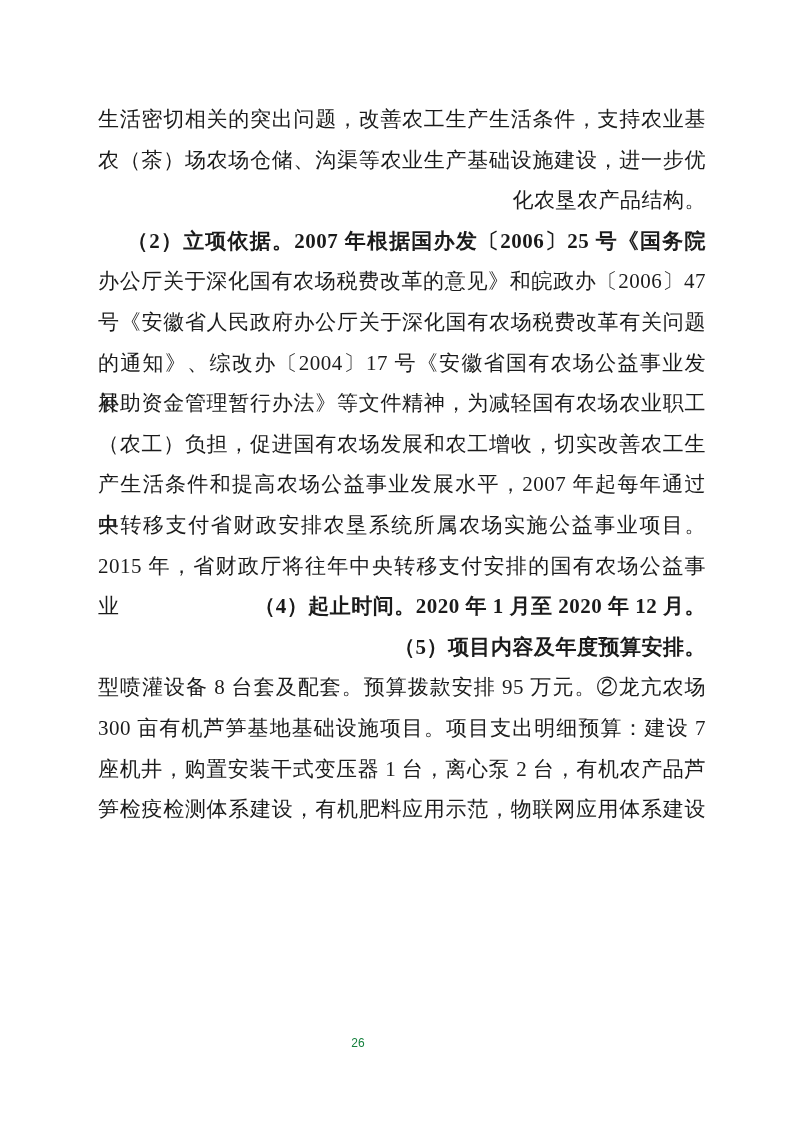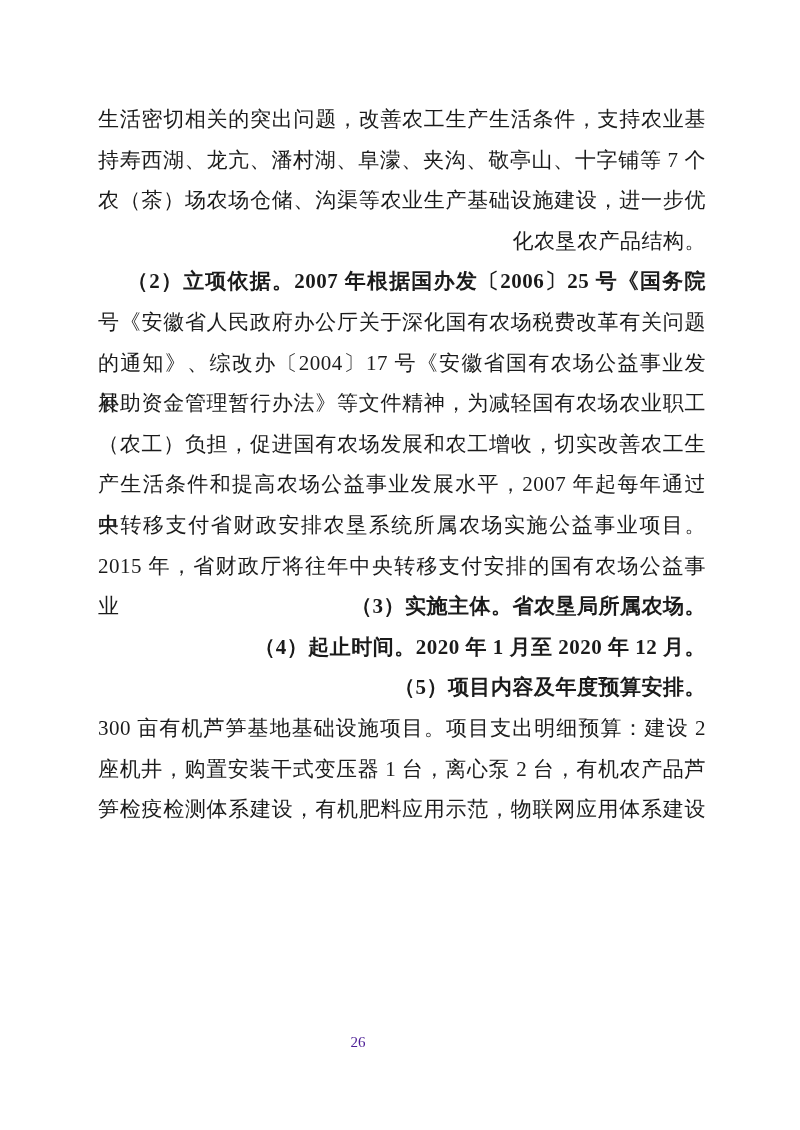--- a/index.html
+++ b/index.html
@@ -43,57 +43,55 @@
     font-weight: bold;
   }
   .page-footer {
     position: absolute;
     left: 0;
     top: 1033px;
     width: 100%;
     text-align: center;
   }
   .page-number {
-    font-size: 15px;
-    color: #4c1d95;
-    font-family: Liberation Serif, serif;
+    font-size: 12px;
+    color: #15803d;
+    font-family: Liberation Sans, sans-serif;
   }
 </style>
 </head>
 <body>
 
 <div class="page">
   <main class="text-block" id="textBlock">
       <div class="paragraph">
         <div class="line just">生活密切相关的突出问题，改善农工生产生活条件，支持农业基</div>
-        <div class="line just">持寿西湖、龙亢、潘村湖、阜濛、夹沟、敬亭山、十字铺等 7 个</div>
         <div class="line just">农（茶）场农场仓储、沟渠等农业生产基础设施建设，进一步优</div>
         <div class="line">化农垦农产品结构。</div>
       </div>
       <div class="paragraph">
         <div class="line just ind">（2）立项依据。2007 年根据国办发〔2006〕25 号《国务院</div>
+        <div class="line just">办公厅关于深化国有农场税费改革的意见》和皖政办〔2006〕47</div>
         <div class="line just">号《安徽省人民政府办公厅关于深化国有农场税费改革有关问题</div>
         <div class="line just">的通知》、综改办〔2004〕17 号《安徽省国有农场公益事业发展</div>
         <div class="line just">补助资金管理暂行办法》等文件精神，为减轻国有农场农业职工</div>
         <div class="line just">（农工）负担，促进国有农场发展和农工增收，切实改善农工生</div>
         <div class="line just">产生活条件和提高农场公益事业发展水平，2007 年起每年通过中</div>
         <div class="line just">央转移支付省财政安排农垦系统所属农场实施公益事业项目。</div>
         <div class="line just">2015 年，省财政厅将往年中央转移支付安排的国有农场公益事业</div>
       </div>
       <div class="paragraph">
-        <div class="line ind">（3）实施主体。省农垦局所属农场。</div>
-      </div>
-      <div class="paragraph">
         <div class="line ind">（4）起止时间。2020 年 1 月至 2020 年 12 月。</div>
       </div>
       <div class="paragraph">
         <div class="line ind">（5）项目内容及年度预算安排。</div>
       </div>
       <div class="paragraph">
-        <div class="line just">300 亩有机芦笋基地基础设施项目。项目支出明细预算：建设 2</div>
+        <div class="line just">型喷灌设备 8 台套及配套。预算拨款安排 95 万元。②龙亢农场</div>
+        <div class="line just">300 亩有机芦笋基地基础设施项目。项目支出明细预算：建设 7</div>
         <div class="line just">座机井，购置安装干式变压器 1 台，离心泵 2 台，有机农产品芦</div>
         <div class="line just">笋检疫检测体系建设，有机肥料应用示范，物联网应用体系建设</div>
       </div>
     </main>
   <footer class="page-footer">
     <span class="page-number">26</span>
   </footer>
 </div>
 
 </body></html>

